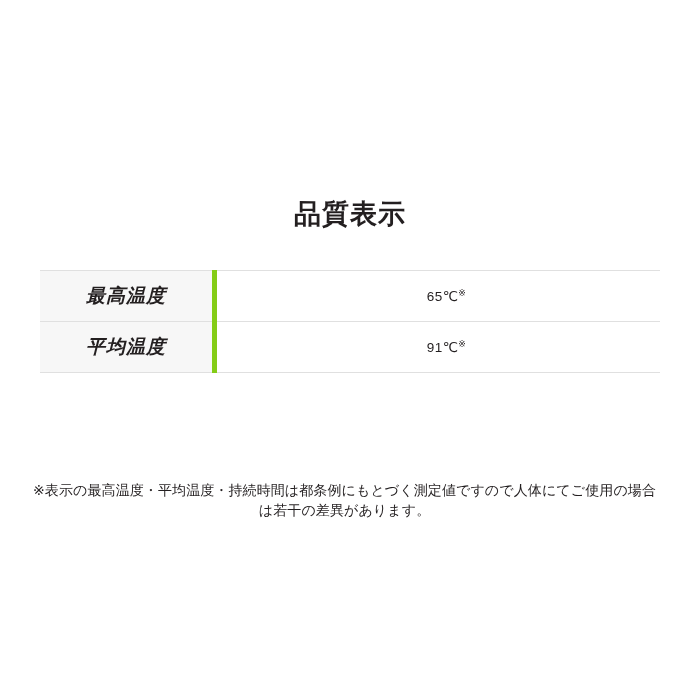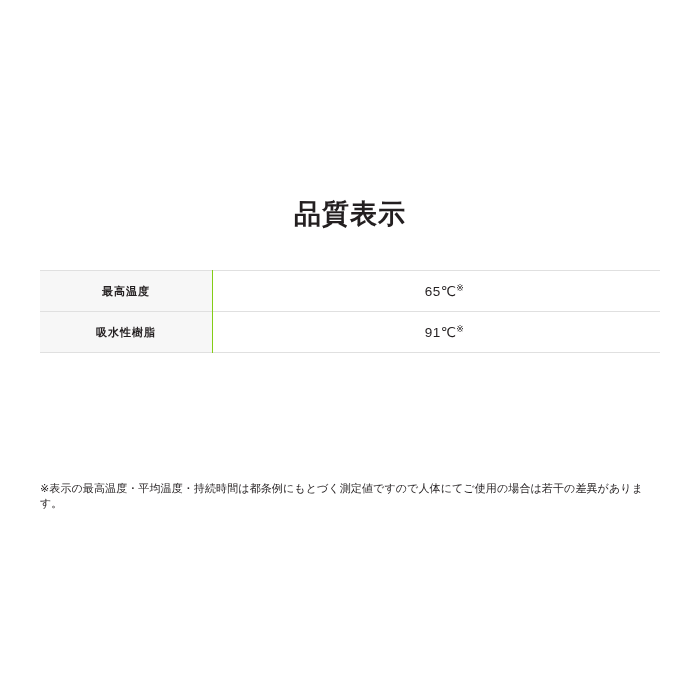--- a/index.html
+++ b/index.html
@@ -43,68 +43,70 @@
   .spec-table tr {
     border-top: 1px solid #e0e0e0;
     border-bottom: 1px solid #e0e0e0;
   }
   .spec-table tr:first-child {
     border-top: 1px solid #e0e0e0;
   }
   .spec-table th {
     width: 160px;
     background: #f7f7f7;
-    font-size: 11px;
+    font-size: 19px;
     font-weight: bold;
     text-align: center;
     padding: 12px 6px;
     color: #231f20;
-    border-right: 1px solid #84cc16;
+    border-right: 5px solid #84cc16;
     letter-spacing: 1px;
     height: 15px;
+    font-style: italic;
   }
   .spec-table td {
     font-size: 13.5px;
     font-weight: normal;
     text-align: center;
     padding: 12px 0 12px 16px;
     color: #231f20;
     letter-spacing: 0.4px;
   }
   .unit-mark {
     font-size: 9px;
     vertical-align: super;
     line-height: 1;
   }
   .note {
     position: absolute;
     top: 481px;
-    left: 40px;
+    left: 32px;
     width: 625px;
-    font-size: 11px;
+    font-size: 14px;
     line-height: 1.4;
     color: #231f20;
     letter-spacing: 0.1px;
+    text-align: center;
   }
 </style>
 </head>
 <body>
 
 <div class="page">
 
   <div class="title">品質表示</div>
 
   <table class="spec-table">
     <tbody>
       <tr>
         <th>最高温度</th>
         <td><span>65℃</span><span class="unit-mark">※</span></td>
       </tr>
       <tr>
-        <th>吸水性樹脂</th>
+        <th>平均温度</th>
         <td><span>91℃</span><span class="unit-mark">※</span></td>
       </tr>
     </tbody>
   </table>
 
   <div class="note">※表示の最高温度・平均温度・持続時間は都条例にもとづく測定値ですので人体にてご使用の場合は若干の差異があります。</div>
 
 </div>
 
 </body></html>

